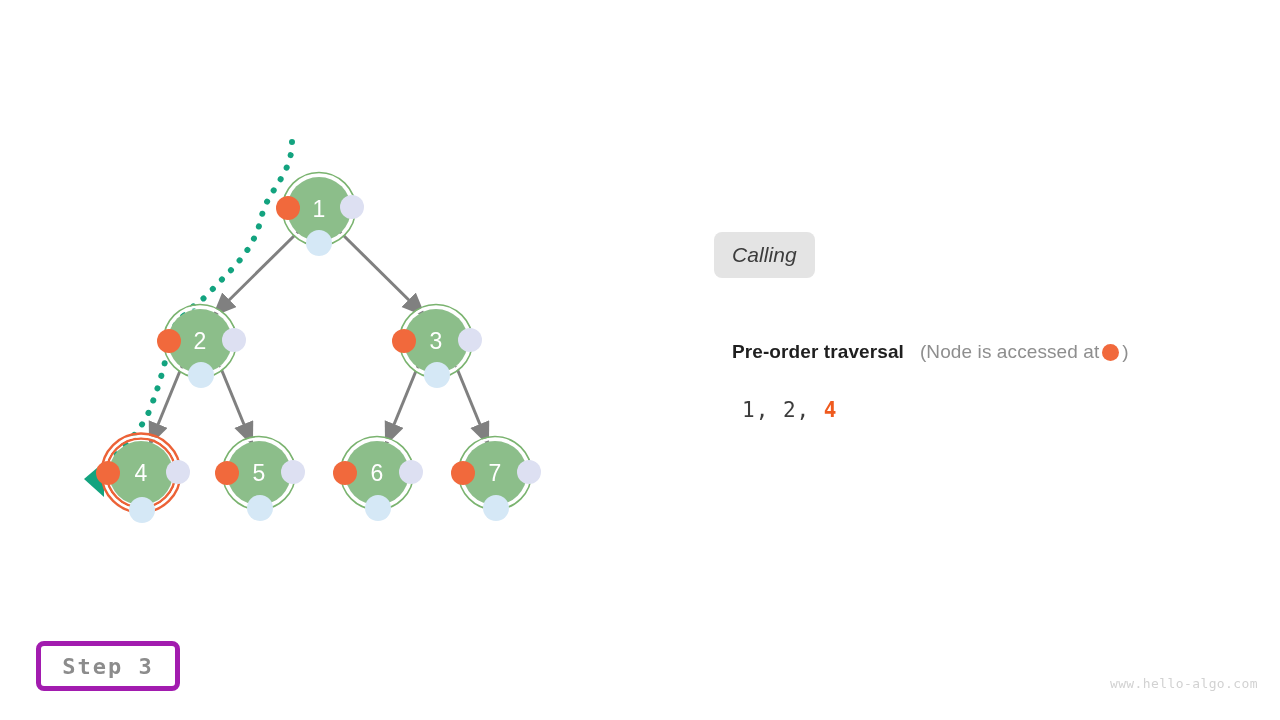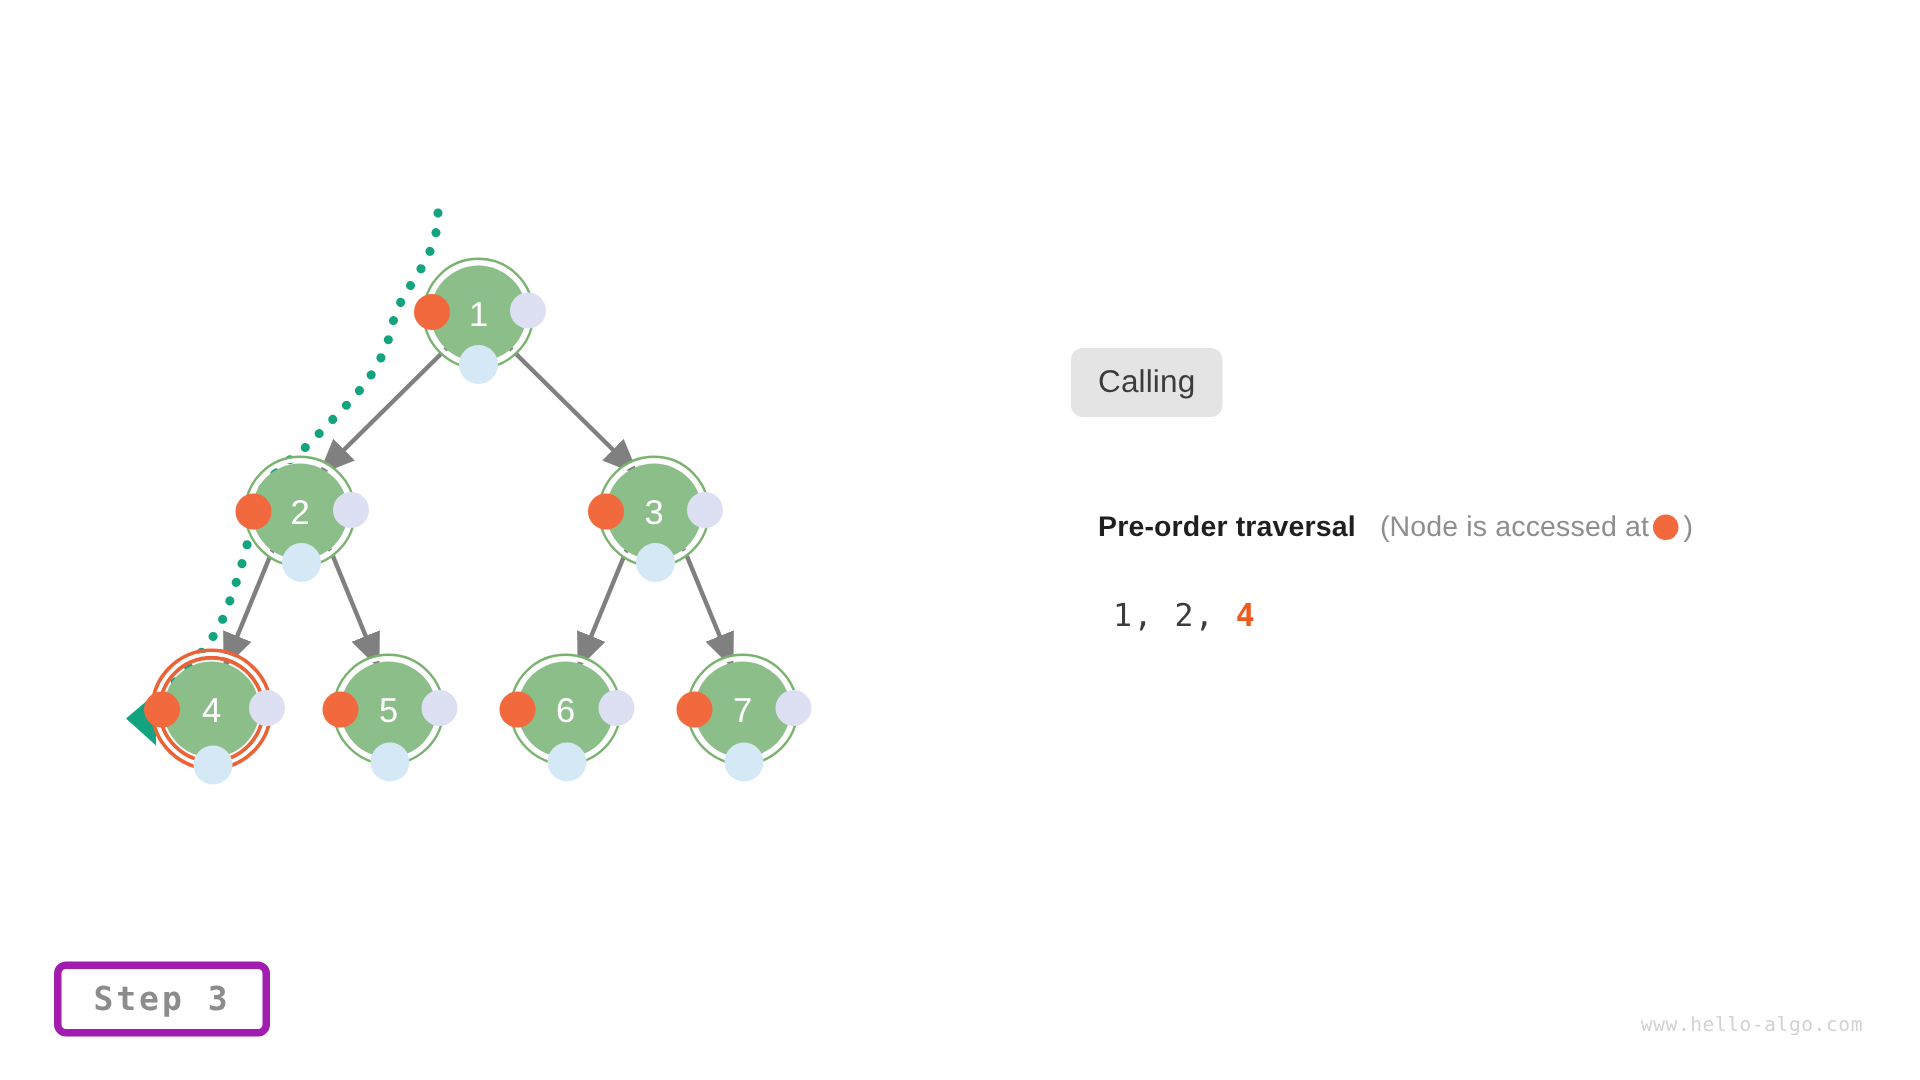--- a/index.html
+++ b/index.html
@@ -37,20 +37,21 @@
   }
   .badge-calling {
     display: inline-block;
     background: #e4e4e4;
     color: #3c3c3c;
     font-size: 21px;
     line-height: 1;
     padding: 12px 18px 13px 18px;
     border-radius: 8px;
     letter-spacing: 0.1px;
+    font-style: italic;
   }
   .legend-returning {
     display: block;
     color: #3c3c3c;
     font-size: 21px;
     line-height: 1;
     padding: 13px 18px 0 18px;
     letter-spacing: 0.1px;
   }
 
@@ -111,21 +112,21 @@
     font-family: "DejaVu Sans Mono", "Liberation Mono", monospace;
     font-size: 22px;
     font-weight: bold;
     color: #8c8c8c;
     letter-spacing: 2px;
   }
 
   
   .watermark {
     position: absolute;
-    right: 38px;
+    right: 22px;
     top: 676px;
     font-family: "DejaVu Sans Mono", "Liberation Mono", monospace;
     font-size: 13px;
     color: #d2d2d2;
     letter-spacing: 0.4px;
   }
 
   .node-label {
     font-family: "Liberation Sans", sans-serif;
     font-size: 23px;

